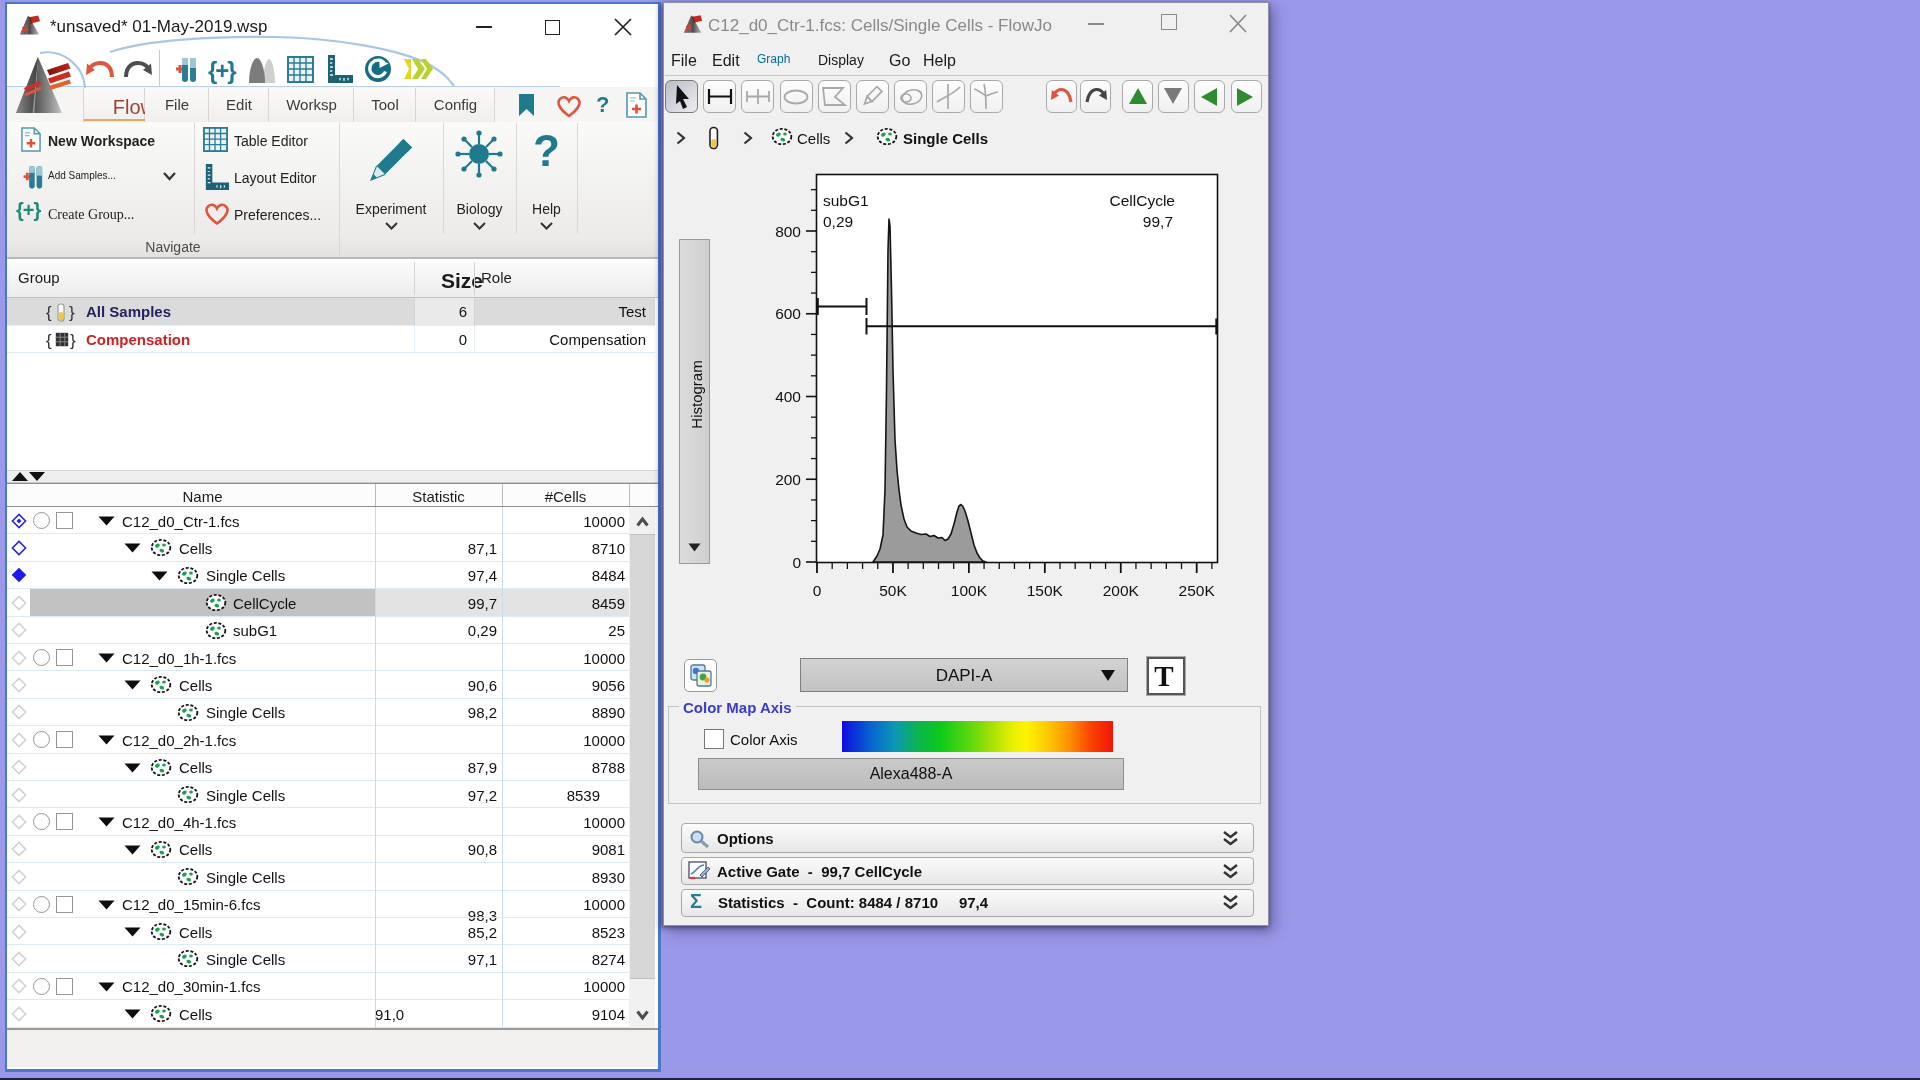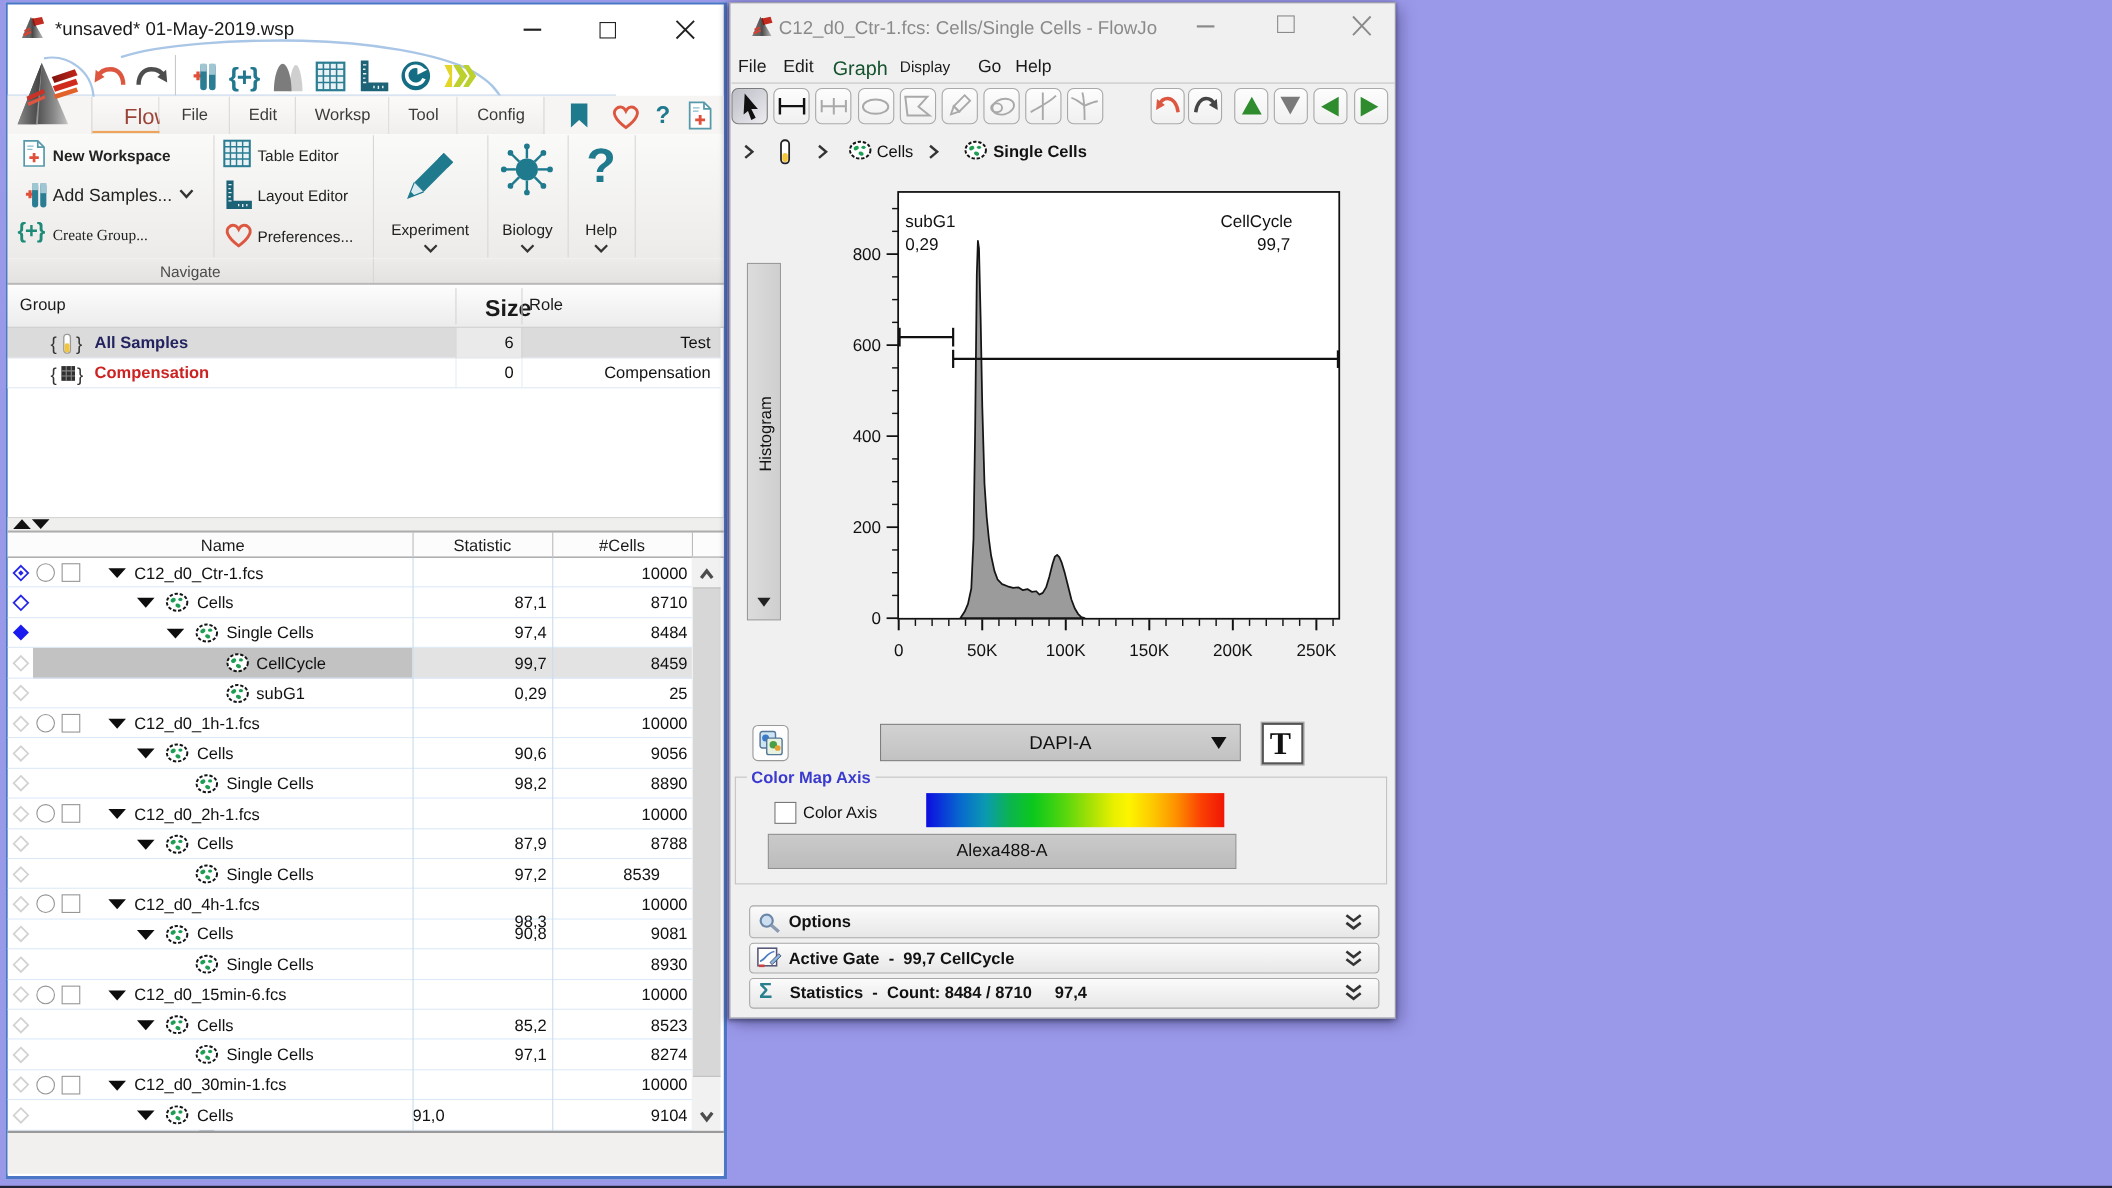--- a/index.html
+++ b/index.html
@@ -149,21 +149,21 @@
 <path d="M4,6 h6 M4,9 h5" stroke="#88bbcc" stroke-width="1.2"></path>
 </svg>
 <div class="tx" style="left:41px;top:129px;font-size:14px;color:#222;font-weight:700;">New Workspace</div>
 <svg style="left:11px;top:159px" width="26" height="29" viewBox="0 0 28 30">
 <path d="M6,14 h8 M10,10 v8" stroke="#e0503a" stroke-width="3"></path>
 <rect x="12" y="3" width="6" height="24" rx="3" fill="#2a7d92"></rect>
 <rect x="20" y="3" width="6" height="24" rx="3" fill="#2a7d92"></rect>
 <rect x="12" y="3" width="6" height="7" fill="#9fc6d2"></rect>
 <rect x="20" y="3" width="6" height="10" fill="#9fc6d2"></rect>
 </svg>
-<div class="tx" style="left:41px;top:166px;font-size:16px;color:#222;font-weight:400;">Add Samples...</div>
+<div class="tx" style="left:41px;top:166px;font-size:10px;color:#222;font-weight:400;">Add Samples...</div>
 <svg style="left:156px;top:168px" width="13" height="9" viewBox="0 0 13 9">
       <path d="M1,1 L6.5,7 L12,1" fill="none" stroke="#333" stroke-width="2.2"></path>
     </svg>
 <div class="tx" style="left:9px;top:195px;font-size:20px;color:#1e8a78;font-weight:700;letter-spacing:-1px">{+}</div>
 <div class="tx" style="left:41px;top:203px;font-size:14px;color:#222;font-weight:400;font-family:Liberation Serif, serif;">Create Group...</div>
 <svg style="left:196px;top:123px" width="25" height="25" viewBox="0 0 27 27">
 <rect x="1" y="1" width="25" height="25" fill="#eaf2f5" stroke="#2a7d92" stroke-width="2"></rect>
 <path d="M1,7 h25 M1,13 h25 M1,19 h25 M7,1 v25 M13,1 v25 M19,1 v25" stroke="#2a7d92" stroke-width="1.4"></path>
 </svg>
 <div class="tx" style="left:227px;top:129px;font-size:14px;color:#222;font-weight:400;">Table Editor</div>
@@ -449,21 +449,21 @@
 <svg style="left:4px;top:864.7px" width="16" height="16" viewBox="0 0 18 18">
       <polygon points="9,1.6 16.4,9 9,16.4 1.6,9" fill="#fff" stroke="#d2d2d2" stroke-width="1.8"></polygon>
     </svg>
 <svg style="left:171px;top:864.2px" width="20.0" height="17.0" viewBox="0 0 20 17">
 <ellipse cx="10" cy="8.5" rx="9.3" ry="7.7" fill="#fff" stroke="#141414" stroke-width="1.8" stroke-dasharray="3 1.7"></ellipse>
 <ellipse cx="6.4" cy="6.6" rx="2.5" ry="1.9" fill="#1e9e53" transform="rotate(-30 6.4 6.6)"></ellipse>
 <ellipse cx="13" cy="5.9" rx="1.9" ry="1.5" fill="#1e9e53"></ellipse>
 <ellipse cx="10.8" cy="11.6" rx="2.4" ry="1.8" fill="#1e9e53" transform="rotate(20 10.8 11.6)"></ellipse>
 </svg>
 <div class="tx" style="left:199px;top:864.7px;font-size:15px;color:#111;font-weight:400;">Single Cells</div>
-<div class="tx" style="left:368px;top:826px;width:122px;text-align:right;font-size:15px;color:#111">98,3</div>
+<div class="tx" style="left:368px;top:903px;width:122px;text-align:right;font-size:15px;color:#111">98,3</div>
 <div class="tx" style="left:495px;top:864.7px;width:123px;text-align:right;font-size:15px;color:#111">8930</div>
 <div class="abs" style="left:0px;top:912.9999999999999px;width:622px;height:1px;background:#dceaf8"></div>
 <svg style="left:4px;top:892.0999999999999px" width="16" height="16" viewBox="0 0 18 18">
       <polygon points="9,1.6 16.4,9 9,16.4 1.6,9" fill="#fff" stroke="#d2d2d2" stroke-width="1.8"></polygon>
     </svg>
 <div class="abs" style="left:26px;top:891.5999999999999px;width:17px;height:17px;border:1.4px solid #969696;border-radius:50%"></div>
 <div class="abs" style="left:49px;top:891.5999999999999px;width:17px;height:17px;border:1.4px solid #969696"></div>
 <svg style="left:91px;top:895.5999999999999px" width="17" height="10" viewBox="0 0 17 10">
       <polygon points="0.5,0.5 16.5,0.5 8.5,9.5" fill="#0d0d0d"></polygon>
     </svg>
@@ -559,21 +559,21 @@
 <polygon points="2.2,17 9.3,14 10.2,16 3.2,19.2" fill="#d84334"></polygon>
 </svg>
 <div class="tx" style="left:44px;top:13px;font-size:17px;color:#8a8a8a;font-weight:400;">C12_d0_Ctr-1.fcs: Cells/Single Cells - FlowJo</div>
 <div class="abs" style="left:424px;top:20px;width:16px;height:2px;background:#8a8a8a"></div>
 <div class="abs" style="left:497px;top:11px;width:16px;height:16px;border:1.6px solid #8a8a8a"></div>
 <svg style="left:565px;top:10px" width="18" height="20" viewBox="0 0 18 20">
       <path d="M1,2 L17,19 M17,2 L1,19" stroke="#8a8a8a" stroke-width="1.7"></path>
     </svg>
 <div class="tx" style="left:7px;top:49px;font-size:16px;color:#1a1a1a;font-weight:400;">File</div>
 <div class="tx" style="left:48px;top:49px;font-size:16px;color:#1a1a1a;font-weight:400;">Edit</div>
-<div class="tx" style="left:93px;top:49px;font-size:18px;color:#14532d;font-weight:400;">Graph</div>
+<div class="tx" style="left:93px;top:49px;font-size:12px;color:#0369a1;font-weight:400;">Graph</div>
 <div class="tx" style="left:154px;top:49px;font-size:14px;color:#1a1a1a;font-weight:400;">Display</div>
 <div class="tx" style="left:225px;top:49px;font-size:16px;color:#1a1a1a;font-weight:400;">Go</div>
 <div class="tx" style="left:259px;top:49px;font-size:16px;color:#1a1a1a;font-weight:400;">Help</div>
 <div class="abs" style="left:1px;top:72px;width:603px;height:1px;background:#c4c4c4"></div>
 <div class="abs" style="left:1.2999999999999545px;top:77px;width:33px;height:33px;background:linear-gradient(135deg,#bcbdc6,#ececf0);border:1.5px solid #7a7a7a;border-radius:6px"></div>
 <div class="abs" style="left:39.39999999999998px;top:77px;width:33px;height:33px;background:linear-gradient(#fdfdfd,#f0f0f0);border:1.5px solid #a9a9a9;border-radius:6px"></div>
 <div class="abs" style="left:77.39999999999998px;top:77px;width:33px;height:33px;background:linear-gradient(#fdfdfd,#f0f0f0);border:1.5px solid #a9a9a9;border-radius:6px"></div>
 <div class="abs" style="left:115.5px;top:77px;width:33px;height:33px;background:linear-gradient(#fdfdfd,#f0f0f0);border:1.5px solid #a9a9a9;border-radius:6px"></div>
 <div class="abs" style="left:153.60000000000002px;top:77px;width:33px;height:33px;background:linear-gradient(#fdfdfd,#f0f0f0);border:1.5px solid #a9a9a9;border-radius:6px"></div>
 <div class="abs" style="left:191.70000000000005px;top:77px;width:33px;height:33px;background:linear-gradient(#fdfdfd,#f0f0f0);border:1.5px solid #a9a9a9;border-radius:6px"></div>

